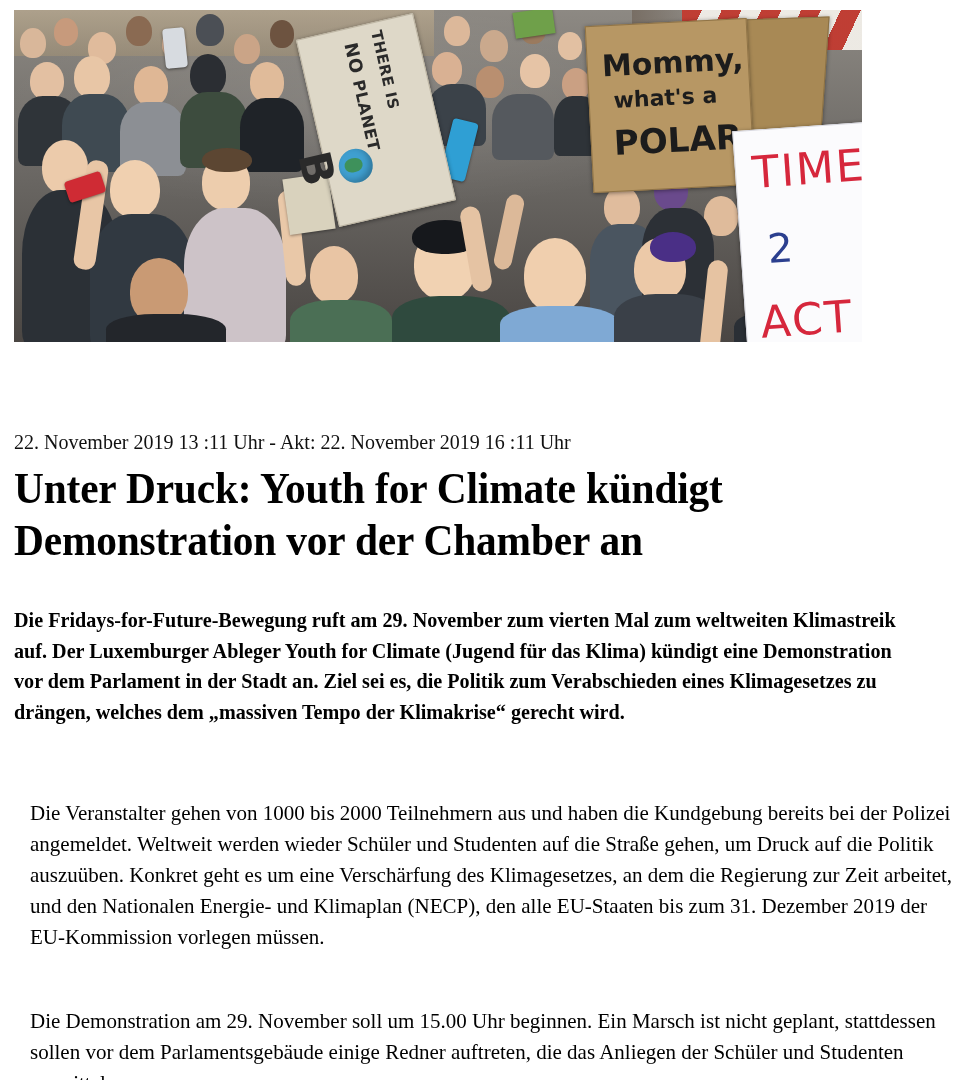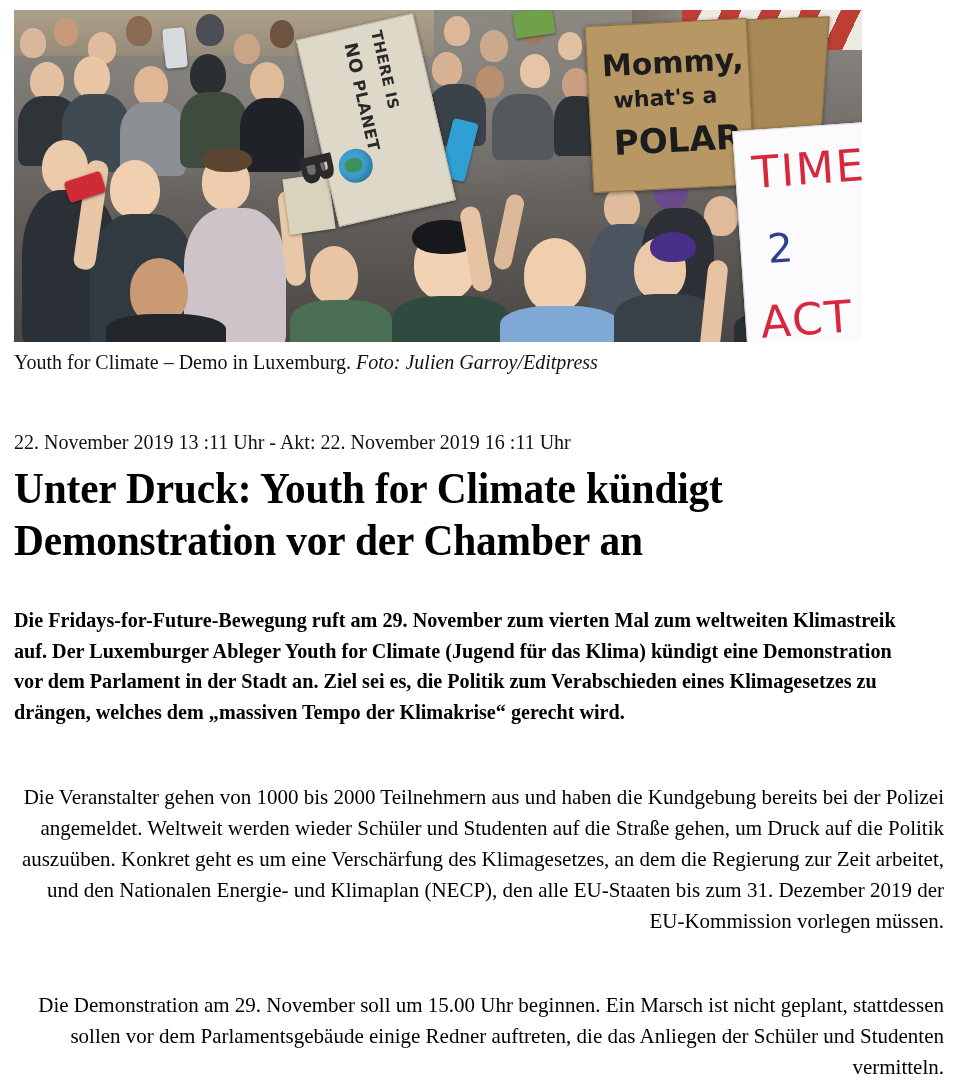--- a/index.html
+++ b/index.html
@@ -233,25 +233,24 @@
     transform: scaleX(0.96);
     transform-origin: left top;
     color: #000;
   }
 
   
   .body-text {
     position: absolute;
     left: 14px;
     width: 930px;
-    margin: 0;
+    margin: 16px;
     font-size: 21px;
     line-height: 31px;
     color: #000;
-    text-align: right;
   }
   #para-1 { top: 782px; }
   #para-2 { top: 990px; }
 </style>
 </head>
 <body>
 
 <div class="page">
 
   <div class="photo-wrap">
@@ -352,24 +351,20 @@
       </div>
 
       <div class="sign sign-time">
         <span class="ttxt t-time">TIME</span>
         <span class="ttxt t-2">2</span>
         <span class="ttxt t-act">ACT</span>
       </div>
     </div>
   </div>
 
-  <div class="caption">
-    <span>Youth for Climate – Demo in Luxemburg.</span>
-    <span class="credit">Foto: Julien Garroy/Editpress</span>
-  </div>
 
   <div class="timestamp">22. November 2019 13 :11 Uhr - Akt: 22. November 2019 16 :11 Uhr</div>
 
   <h1 class="headline">Unter Druck: Youth for Climate kündigt Demonstration vor der Chamber an</h1>
 
   <p class="lead">Die Fridays-for-Future-Bewegung ruft am 29. November zum vierten Mal zum weltweiten Klimastreik auf. Der Luxemburger Ableger Youth for Climate (Jugend für das Klima) kündigt eine Demonstration vor dem Parlament in der Stadt an. Ziel sei es, die Politik zum Verabschieden eines Klimagesetzes zu drängen, welches dem „massiven Tempo der Klimakrise“ gerecht wird.</p>
 
   <p class="body-text" id="para-1">Die Veranstalter gehen von 1000 bis 2000 Teilnehmern aus und haben die Kundgebung bereits bei der Polizei angemeldet. Weltweit werden wieder Schüler und Studenten auf die Straße gehen, um Druck auf die Politik auszuüben. Konkret geht es um eine Verschärfung des Klimagesetzes, an dem die Regierung zur Zeit arbeitet, und den Nationalen Energie- und Klimaplan (NECP), den alle EU-Staaten bis zum 31. Dezember 2019 der EU-Kommission vorlegen müssen.</p>
   <p class="body-text" id="para-2">Die Demonstration am 29. November soll um 15.00 Uhr beginnen. Ein Marsch ist nicht geplant, stattdessen sollen vor dem Parlamentsgebäude einige Redner auftreten, die das Anliegen der Schüler und Studenten vermitteln.</p>
 

